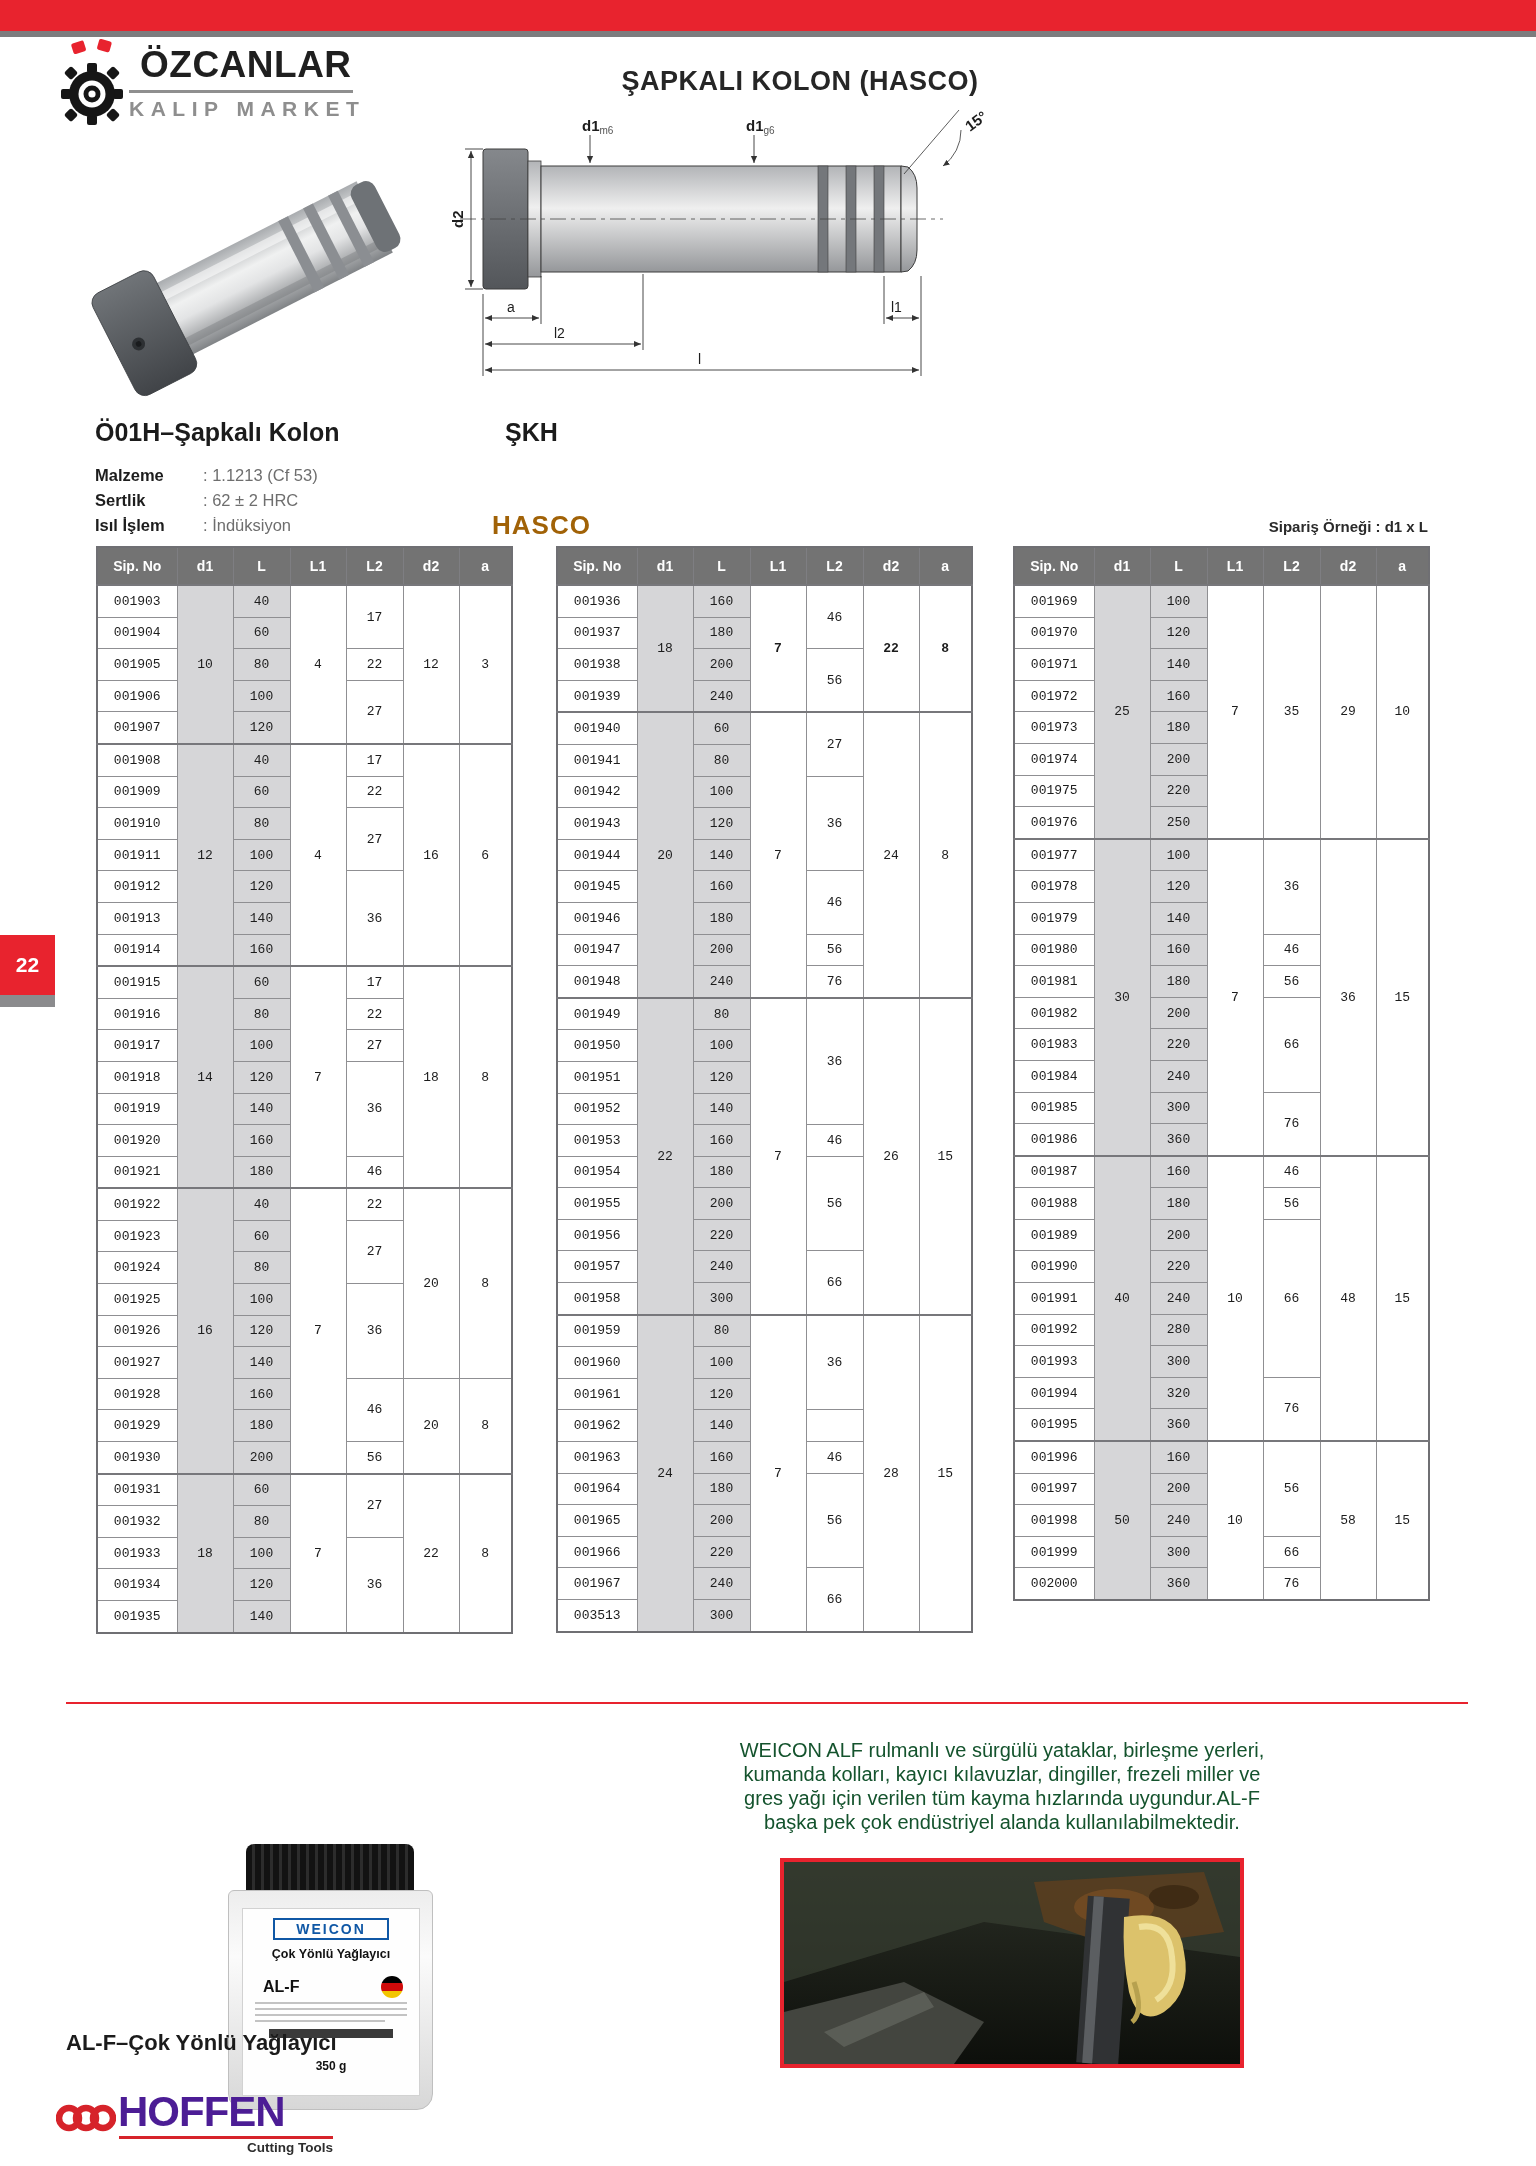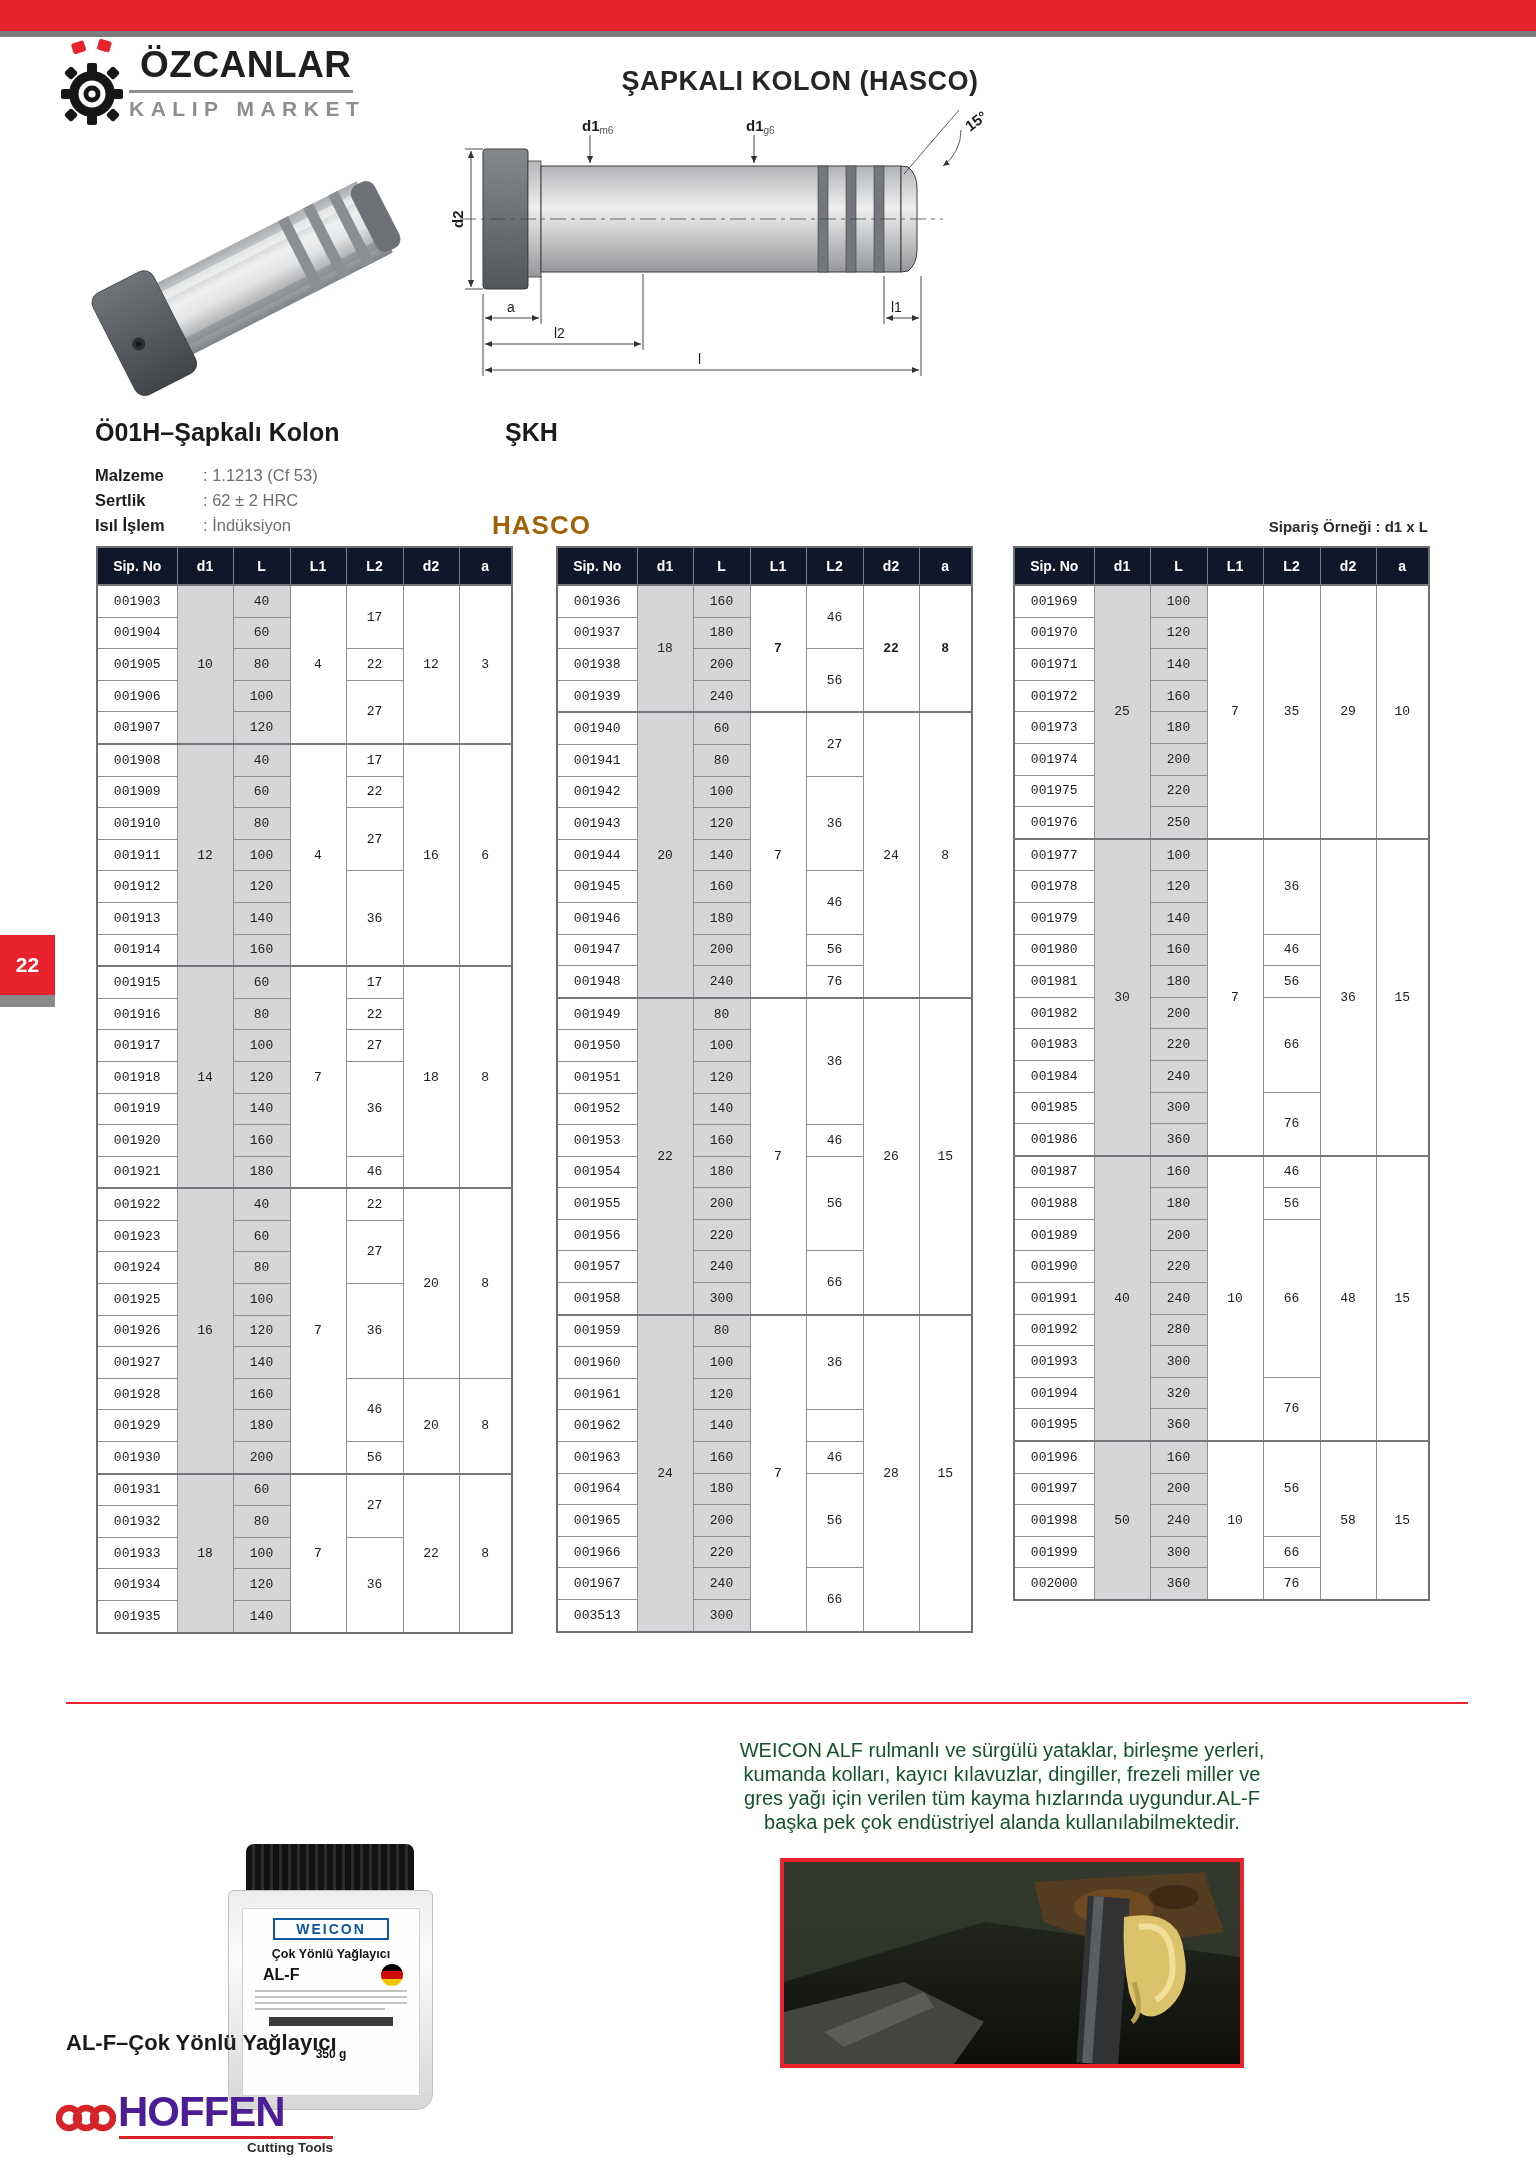--- a/index.html
+++ b/index.html
@@ -24,21 +24,21 @@
   .prod-standard{left:492px;top:510px;font-size:26px;font-weight:700;color:#a16207;letter-spacing:1px;}
   .specs{left:95px;top:463px;font-size:16.5px;line-height:25px;}
   .spec-row{display:flex;align-items:center;}
   .spec-label{width:108px;font-weight:700;color:#1d1d1d;}
   .spec-value{color:#6e6e6e;}
   .order-example{left:1128px;top:518px;width:300px;text-align:right;font-size:15px;font-weight:700;color:#2a2a2a;}
 
   
   .spec-table{position:absolute;border-collapse:collapse;table-layout:fixed;background:#fff;
               font-family:"Liberation Mono",monospace;border:2px solid #6f6f73;}
-  .spec-table th{background:#0f172a;color:#fff;font-family:"Liberation Sans",sans-serif;
+  .spec-table th{background:#737373;color:#fff;font-family:"Liberation Sans",sans-serif;
                  font-weight:700;font-size:14px;height:36px;border:1.5px solid #7e7e82;padding:0;}
   .spec-table td{border:1px solid #8f8f92;text-align:center;vertical-align:middle;
                  font-size:13px;color:#1c1c1c;height:30.6px;padding:0;}
   .spec-table td.shade{background:#d6d6d8;}
   .spec-table td.b{font-weight:700;}
   .spec-table tr.gs td{border-top:2px solid #77777b;}
 
   
   .page-tab{left:0;top:935px;width:55px;height:60px;background:#e8232e;color:#fff;
             display:flex;align-items:center;justify-content:center;font-size:21px;font-weight:700;}
@@ -52,21 +52,21 @@
   
   .jar{left:228px;top:1844px;width:205px;height:266px;}
   .jar-cap{position:absolute;left:18px;top:0;width:168px;height:50px;border-radius:8px 8px 3px 3px;
            background:repeating-linear-gradient(90deg,#121212 0 6px,#2c2c2c 6px 9px);}
   .jar-body{position:absolute;left:0;top:46px;width:203px;height:218px;border:1px solid #bfbfbf;
             border-radius:6px 6px 16px 16px;background:linear-gradient(180deg,#ededed,#fbfbfb 30%,#d7d7d7);}
   .jar-label{position:absolute;left:14px;top:64px;width:176px;height:186px;background:#fefefe;border:1px solid #d2d2d2;}
   .weicon-box{margin:9px auto 0;width:112px;border:2.5px solid #0f57a5;color:#0f57a5;
               font-weight:700;font-size:14px;text-align:center;letter-spacing:2px;padding:1px 0;}
   .jar-line1{margin-top:7px;text-align:center;font-weight:700;font-size:12.5px;color:#111;}
-  .jar-line2-row{display:flex;align-items:center;justify-content:space-between;padding:3px 16px 0 20px;}
+  .jar-line2-row{display:flex;align-items:center;justify-content:space-between;padding:3px 16px 0 20px;margin-top:12px;}
   .jar-line2{font-weight:700;font-size:16px;color:#111;}
   .flag-dot{width:22px;height:22px;border-radius:50%;
             background:linear-gradient(180deg,#000 33%,#cf0a0a 33% 66%,#f2c500 66%);}
   .fineline{height:2px;background:#c3c3c3;margin:4px 12px 0;}
   .batchband{height:9px;background:#3a3a3a;margin:7px 26px 0;}
   .jar-weight{margin-top:21px;text-align:center;font-weight:700;font-size:12px;color:#111;}
 
   
   .app-photo{left:780px;top:1858px;width:456px;height:202px;border:4px solid #e8232e;background:#14160f;}
 

